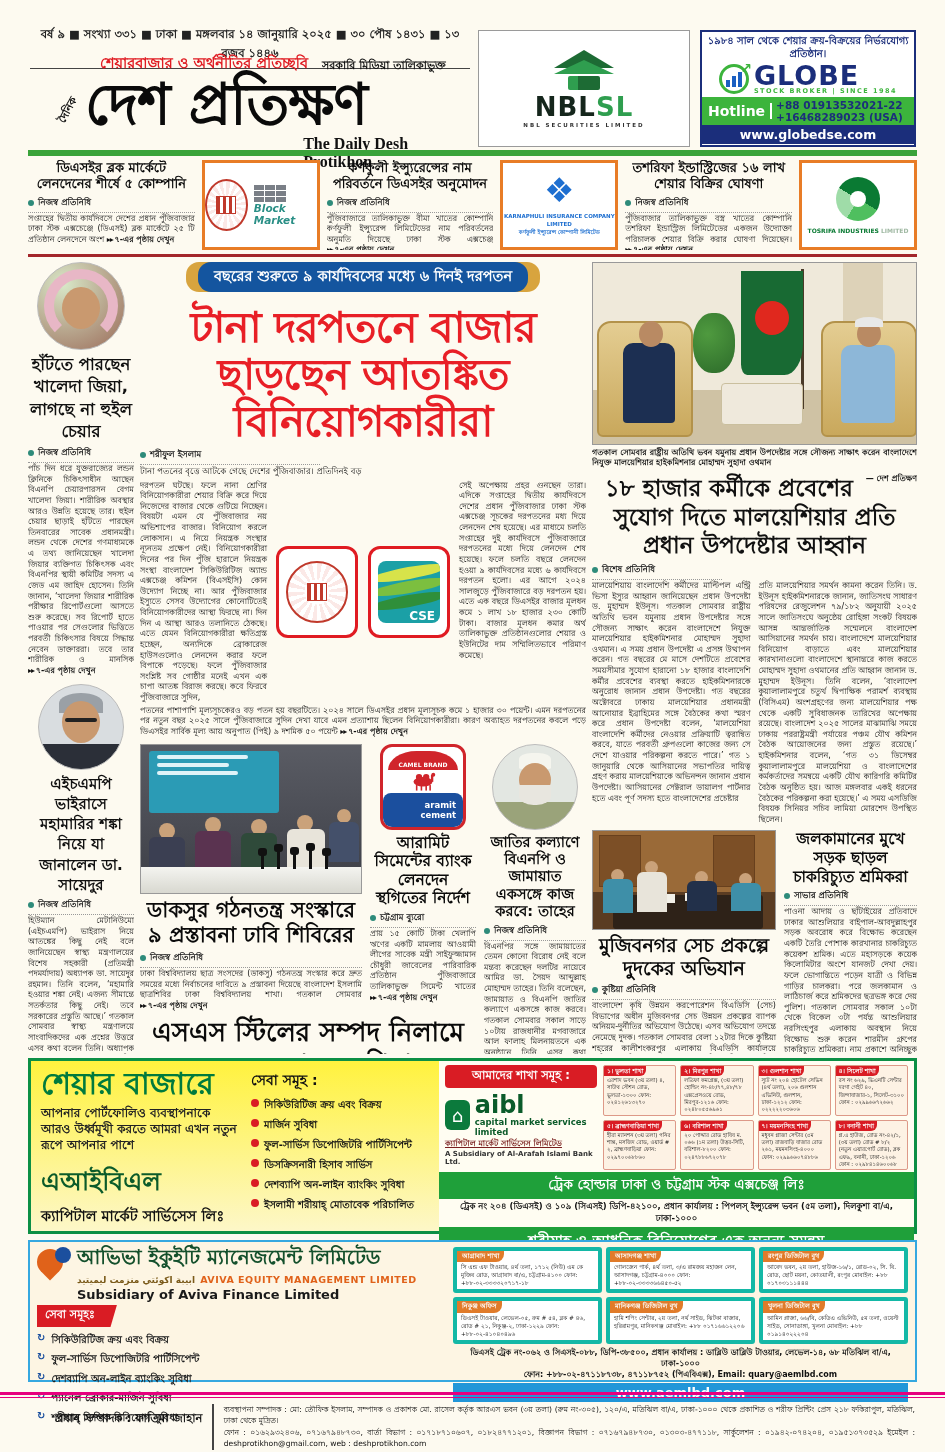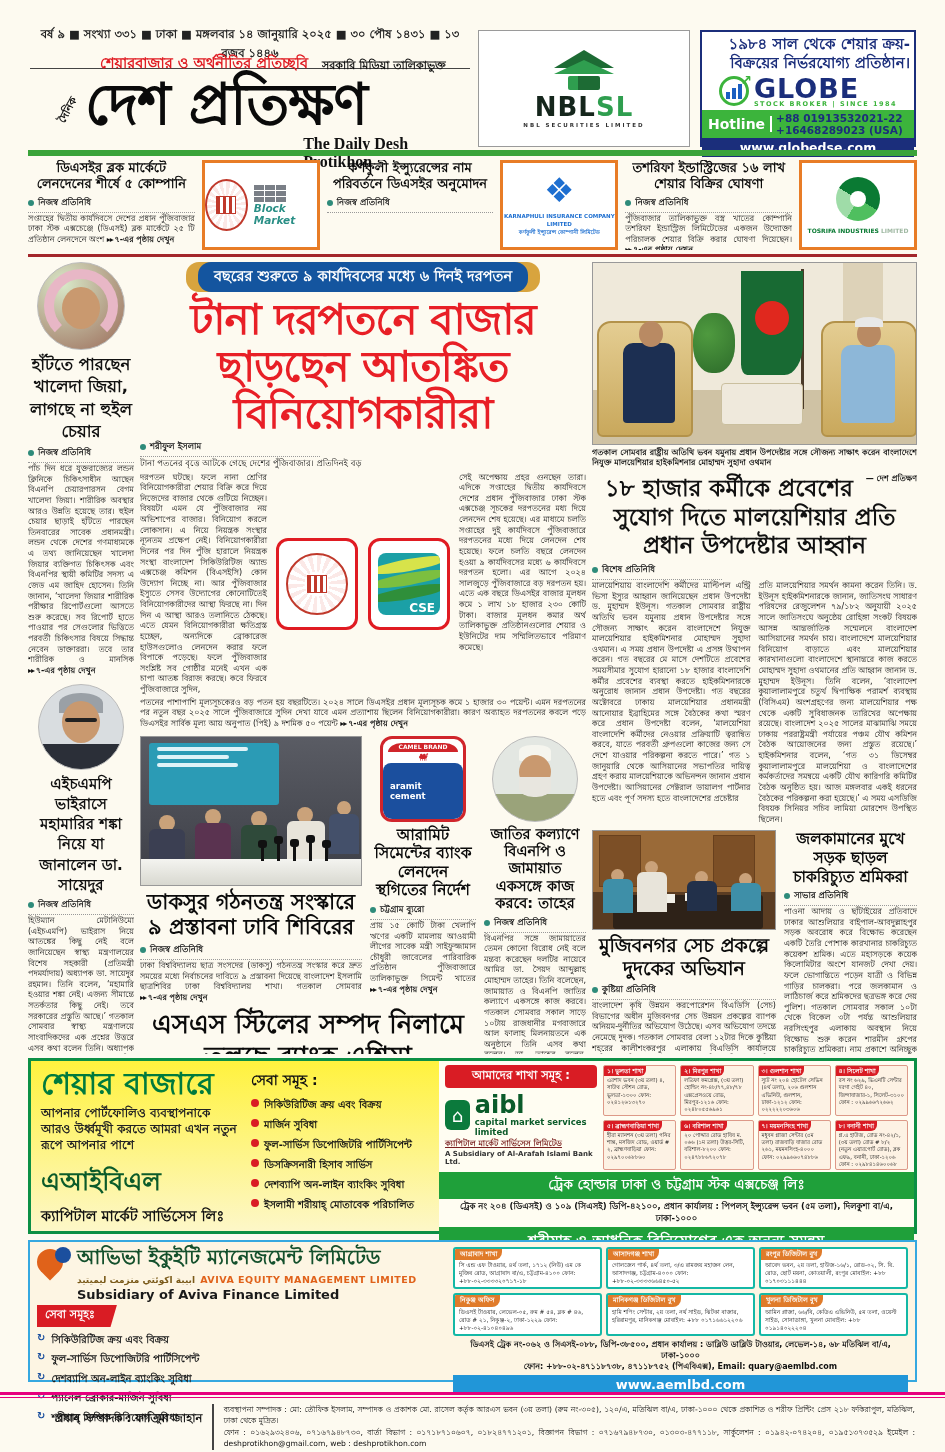--- a/index.html
+++ b/index.html
@@ -25,21 +25,21 @@
   .ad-box{border:1px solid #9a9a9a;background:#fff;box-sizing:border-box;}
   .nblsl-inner{height:100%;display:flex;flex-direction:column;align-items:center;justify-content:center;}
   .chev{width:0;height:0;border-left:30px solid transparent;border-right:30px solid transparent;}
   .chev1{border-bottom:18px solid #1d6b34;}
   .chev2{border-bottom:14px solid #2f9e4f;margin-top:-8px;}
   .nbl-book{width:22px;height:14px;background:#1d6b34;border-radius:2px;margin-top:2px;border-left:10px solid #2f9e4f;}
   .nbl-brand{font-size:26px;font-weight:900;color:#15261c;letter-spacing:1px;margin-top:2px;}
   .nbl-brand b{color:#2f9e4f;}
   .nbl-sub{font-size:5.5px;letter-spacing:2px;color:#333;font-weight:bold;}
   .globe{border:2px solid #1b2e7b;background:#fff;display:flex;flex-direction:column;box-sizing:border-box;}
-  .globe-tag{font-size:15px;font-weight:bold;color:#1b2e7b;text-align:right;line-height:1.25;padding:3px 4px 2px;}
+  .globe-tag{font-size:10px;font-weight:bold;color:#1b2e7b;text-align:center;line-height:1.25;padding:3px 4px 2px;}
   .globe-brandrow{display:flex;align-items:center;justify-content:center;gap:5px;}
   .globe-icon{width:30px;height:30px;border:3px solid #3cb43c;border-radius:50%;position:relative;display:flex;align-items:flex-end;justify-content:center;gap:2px;padding-bottom:4px;box-sizing:border-box;}
   .gbar{width:4px;background:#1b5fc1;}
   .garrow{position:absolute;top:-7px;right:-6px;color:#3cb43c;font-weight:900;font-size:14px;}
   .globe-name{font-size:27px;font-weight:900;color:#1b2e7b;letter-spacing:1px;line-height:1;}
   .globe-sub{font-size:6.5px;font-weight:bold;color:#3cb43c;letter-spacing:1.5px;text-align:center;margin-top:-2px;}
   .globe-hot{background:#3cb43c;display:flex;align-items:center;gap:4px;padding:2px 6px;margin-top:2px;}
   .hot-label{color:#fff;font-weight:900;font-size:14px;border-right:2px solid #fff;padding-right:5px;}
   .hot-phones{color:#1b2e7b;font-weight:900;font-size:10.5px;line-height:1.15;}
   .globe-web{background:#1b2e7b;color:#fff;font-weight:900;font-size:12.5px;text-align:center;padding:2px 0;}
@@ -69,30 +69,30 @@
   .tosrifa-c:after{content:"";position:absolute;inset:14px;background:#fff;border-radius:50%;}
   .tos-t{font-size:6px;font-weight:bold;color:#0a7a33;}
   .tos-t i{color:#9fb8a2;font-style:normal;}
   .rule-red{height:3px;background:#a3262b;}
   
   .portrait{border-radius:50%;border:1px solid #bbb;overflow:hidden;position:relative;margin:0 auto;}
   .rail-h{font-size:16.5px;font-weight:900;text-align:center;line-height:1.35;margin-top:4px;}
   .rail-h2{font-size:15px;font-weight:900;text-align:center;line-height:1.35;margin-top:4px;}
   .kicker-wrap{background:#d8a43e;border-radius:13px;padding:0 12px;display:inline-block;}
   .kicker{background:#14559f;color:#fff;font-weight:900;font-size:14.5px;border-radius:13px;padding:3px 16px;display:inline-block;}
-  .lead-h{color:#e81f26;font-size:42px;font-weight:900;text-align:center;line-height:1.12;letter-spacing:-1px;margin-top:4px;}
+  .lead-h{color:#e81f26;font-size:42px;font-weight:900;text-align:center;line-height:1.12;letter-spacing:-1px;margin-top:12px;}
   .lead-cols{display:flex;gap:8px;margin-top:3px;}
   .rb-box{border:3px solid #e01b22;border-radius:12px;background:#fff;width:82px;height:92px;display:flex;align-items:center;justify-content:center;box-sizing:border-box;}
   .cse-sq{width:62px;height:62px;background:#1ba0a6;border-radius:8px;position:relative;overflow:hidden;}
   .cse-w{position:absolute;left:-8px;right:-8px;height:12px;border-radius:50%;}
   .cse-label{position:absolute;right:5px;bottom:0;color:#fff;font-weight:bold;font-size:12px;}
   .sec-h{font-weight:900;text-align:center;line-height:1.2;color:#0a0a0a;}
   .aramit-box{width:86px;height:86px;border:3px solid #d0252b;border-radius:12px;background:#fff;margin:0 auto;display:flex;flex-direction:column;align-items:center;overflow:hidden;box-sizing:border-box;}
   .camel-arch{width:70px;height:24px;background:#d0252b;border-radius:60px 60px 0 0/40px 40px 0 0;color:#fff;font-weight:bold;font-size:6px;display:flex;align-items:flex-end;justify-content:center;padding-bottom:2px;box-sizing:border-box;margin-top:4px;}
-  .aramit-band{background:#1b4f9e;color:#fff;font-weight:bold;font-size:8.5px;border-radius:8px;padding:18px 7px;margin-top:2px;}
+  .aramit-band{background:#1b4f9e;color:#fff;font-weight:bold;font-size:8.5px;border-radius:8px;padding:7px 7px;margin-top:2px;text-align:right;}
   .caption{font-size:8px;font-weight:bold;line-height:1.3;margin-top:3px;}
   .mal-h{font-size:23px;font-weight:900;text-align:center;line-height:1.25;margin-top:5px;}
   .two-col{display:flex;gap:8px;}
   .two-col>div{flex:1 1 0;}
   
   .photo{position:relative;overflow:hidden;border:1px solid #999;box-sizing:border-box;}
   .ph-yunus{background:linear-gradient(#efe9da 0 70%,#cfc2a4 70% 100%);}
   .flagpole{position:absolute;width:3px;background:#4a3a28;}
   .flag{position:absolute;background:#186a33;border-radius:0 0 30% 10%;}
   .flag .fc{position:absolute;width:34px;height:34px;background:#e0281e;border-radius:50%;left:24px;top:26px;}
@@ -158,21 +158,21 @@
   .av-bn{font-size:20px;font-weight:900;color:#14502c;line-height:1.05;}
   .av-ar{font-size:9px;color:#7a5a1a;font-weight:bold;}
   .av-en{font-size:9.5px;font-weight:900;color:#e0621a;letter-spacing:.5px;}
   .av-sub{font-size:13px;font-weight:900;color:#1a1a1a;}
   .av-ribbon{background:#d91c24;color:#fff;font-weight:900;font-size:11px;display:inline-block;padding:1px 22px 2px 8px;clip-path:polygon(0 0,100% 0,92% 100%,0 100%);margin:3px 0 2px;}
   .av-serv{list-style:none;margin:0;padding:0;font-size:10px;font-weight:bold;color:#222;}
   .av-serv li{margin:2.5px 0;display:flex;gap:6px;}
   .av-serv .cmark{color:#1b4f9e;font-weight:900;flex:0 0 auto;}
   .av-right{flex:1;display:flex;flex-direction:column;gap:3px;}
   .office-grid{display:grid;grid-template-columns:repeat(3,1fr);gap:4px;}
-  .office{background:#fff;border:2px solid #14b8a6;border-radius:3px;font-size:5.8px;line-height:1.4;overflow:hidden;}
+  .office{background:#fff;border:4px solid #14b8a6;border-radius:3px;font-size:5.8px;line-height:1.4;overflow:hidden;}
   .office .oh{background:#e07b2a;color:#fff;font-weight:bold;font-size:6.5px;padding:1px 5px;border-radius:0 0 8px 0;display:inline-block;}
   .office .oa{padding:1px 4px 2px;display:block;}
   .bband{background:#2196d8;color:#fff;font-weight:900;text-align:center;padding:2px 0;font-size:13px;}
   .av-addr{font-size:8px;font-weight:bold;text-align:center;line-height:1.4;}
   
   .foot-rule{height:2.5px;background:#e6007e;}
   .footer-row{display:flex;gap:10px;align-items:flex-start;padding:6px 0 0;}
   .chief{font-size:11.5px;font-weight:bold;white-space:nowrap;padding-top:6px;}
   .fdiv{width:1.5px;align-self:stretch;background:#444;}
   .fsmall{font-size:7.6px;line-height:1.5;text-align:justify;}
@@ -273,20 +273,21 @@
           <div class="bm-label">Block Market</div>
         </div>
       </div>
     </div>
     <div class="brief">
       <div class="brief-title">কর্ণফুলী ইন্স্যুরেন্সের নাম পরিবর্তনে ডিএসইর অনুমোদন</div>
       <div class="byrow">
           <span class="bydot"></span>
           <span class="byname">নিজস্ব প্রতিনিধি</span>
         </div>
+      <div class="b8"><span>পুঁজিবাজারে তালিকাভুক্ত বীমা খাতের কোম্পানি কর্ণফুলী ইন্স্যুরেন্স লিমিটেডের নাম পরিবর্তনের অনুমতি দিয়েছে ঢাকা স্টক এক্সচেঞ্জ</span> <span class="more"><span class="ar">▸▸ </span><span>৭-এর পৃষ্ঠায় দেখুন</span></span></div>
     </div>
     <div class="logo-box">
       <div class="karna-d">❖</div>
       <div class="karna-t">
         <div>KARNAPHULI INSURANCE COMPANY LIMITED</div>
         <div>কর্ণফুলী ইন্স্যুরেন্স কোম্পানী লিমিটেড</div>
       </div>
     </div>
     <div class="brief">
       <div class="brief-title">তশরিফা ইন্ডাস্ট্রিজের ১৬ লাখ শেয়ার বিক্রির ঘোষণা</div>

